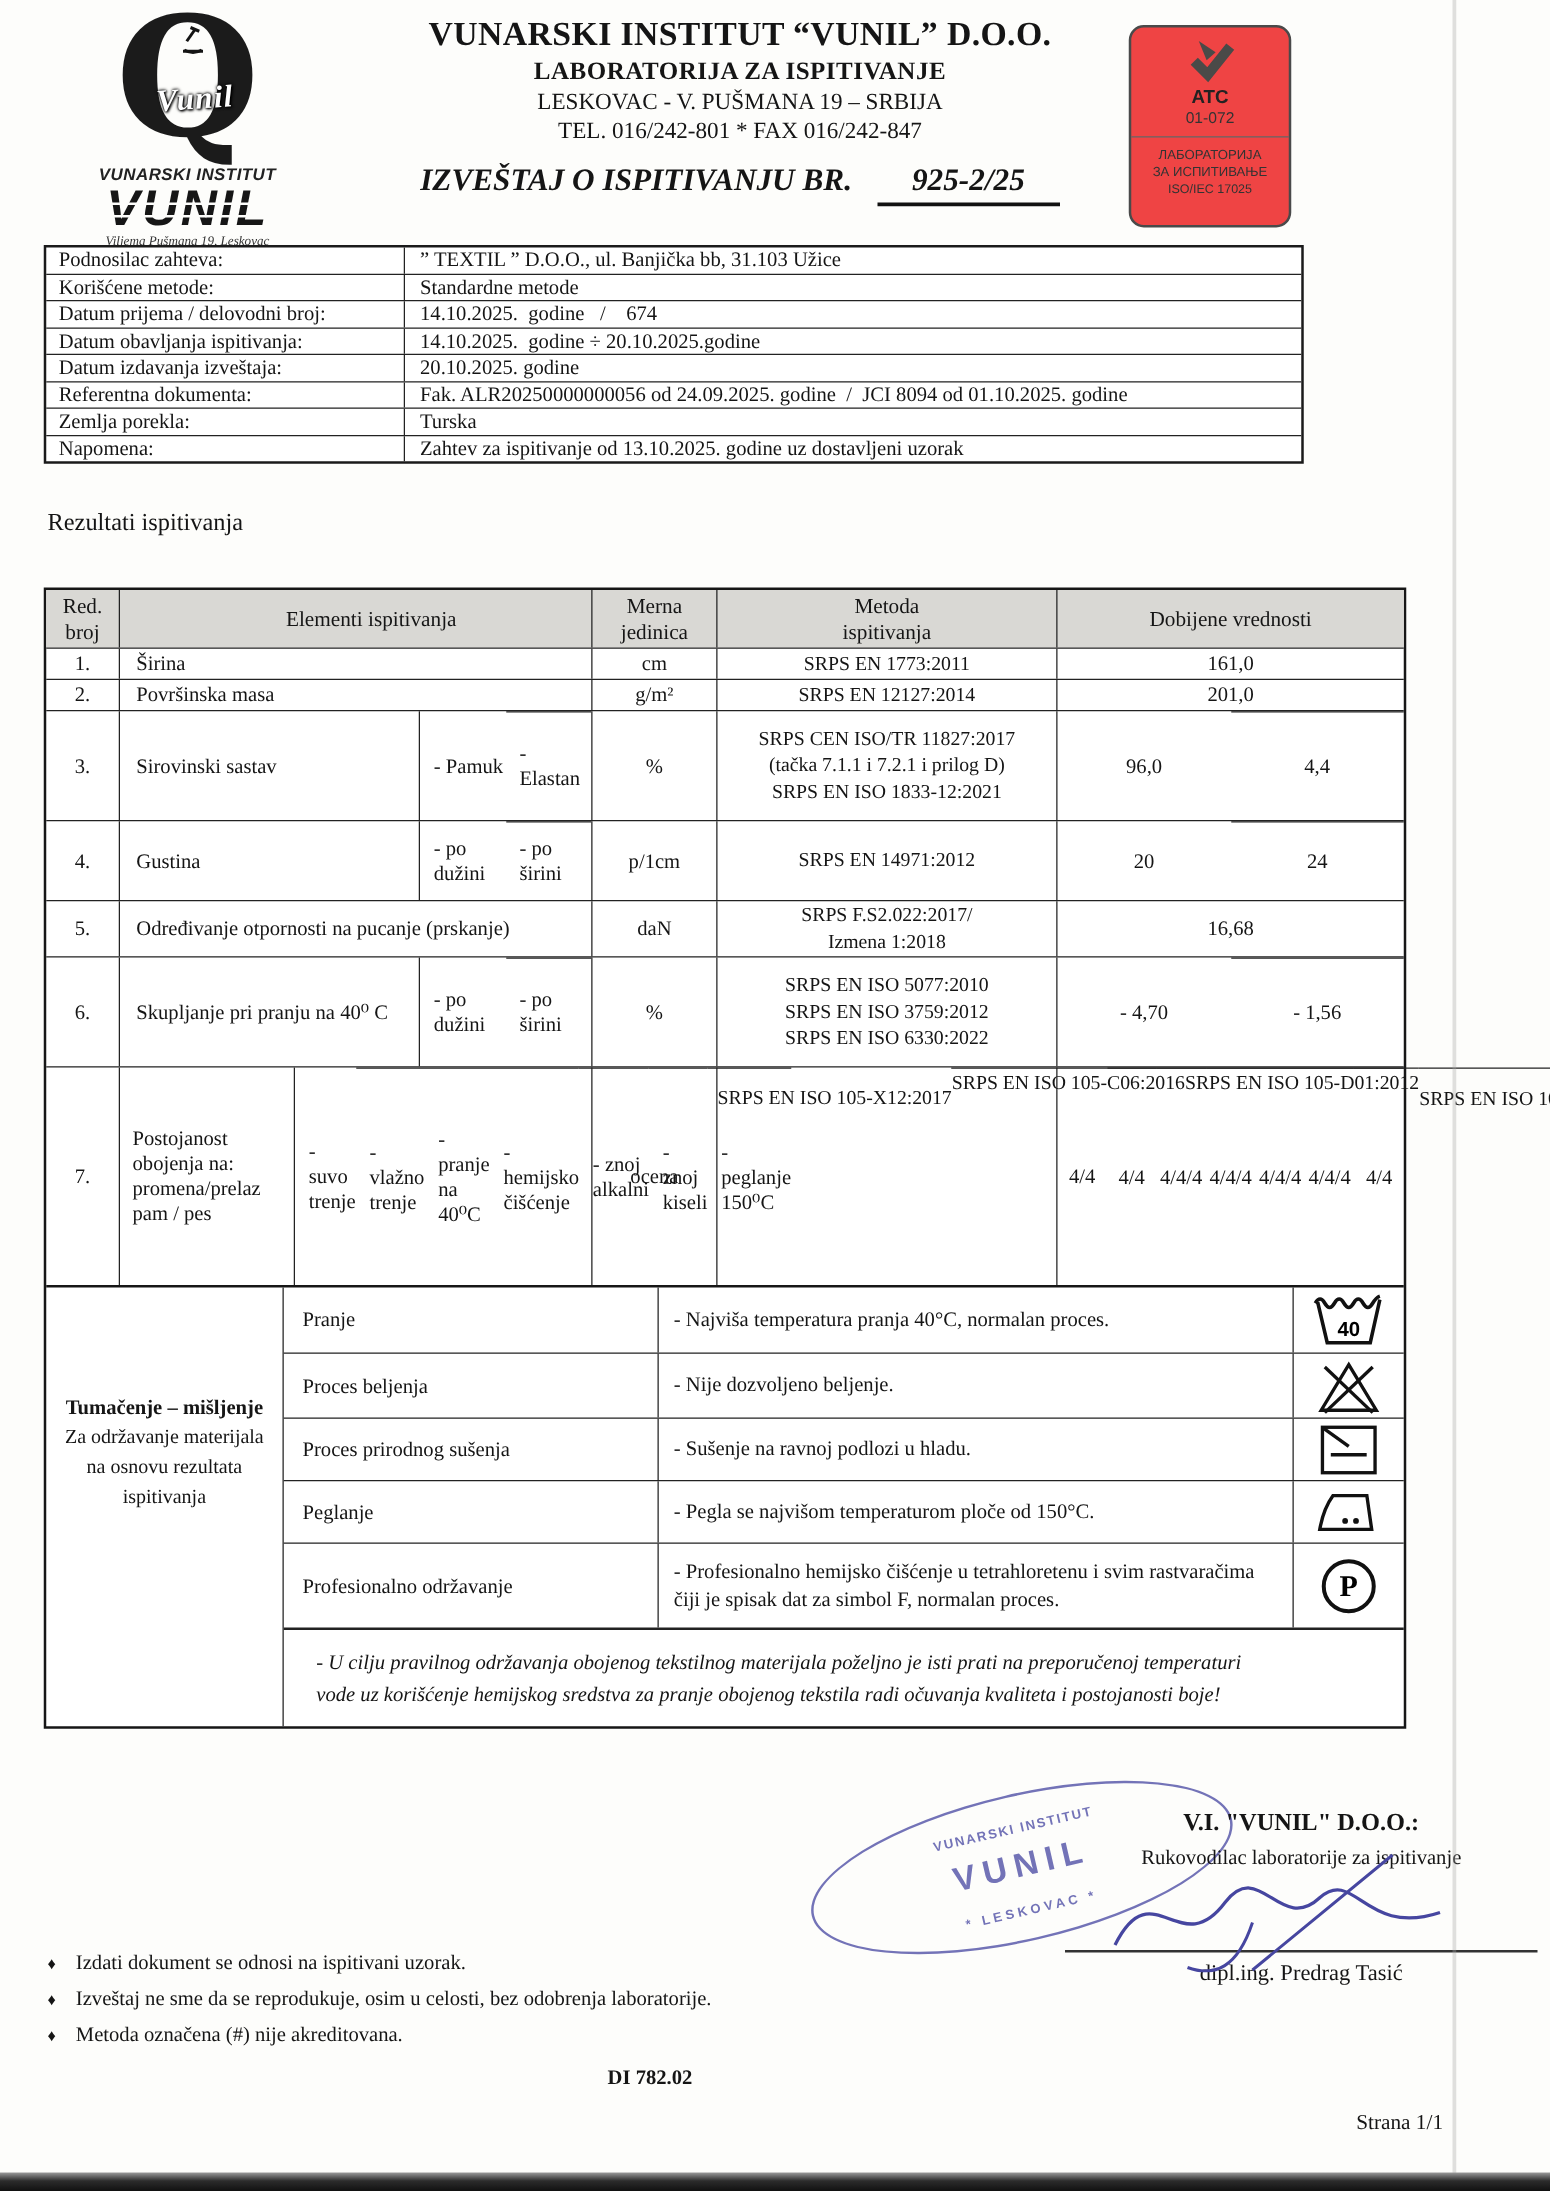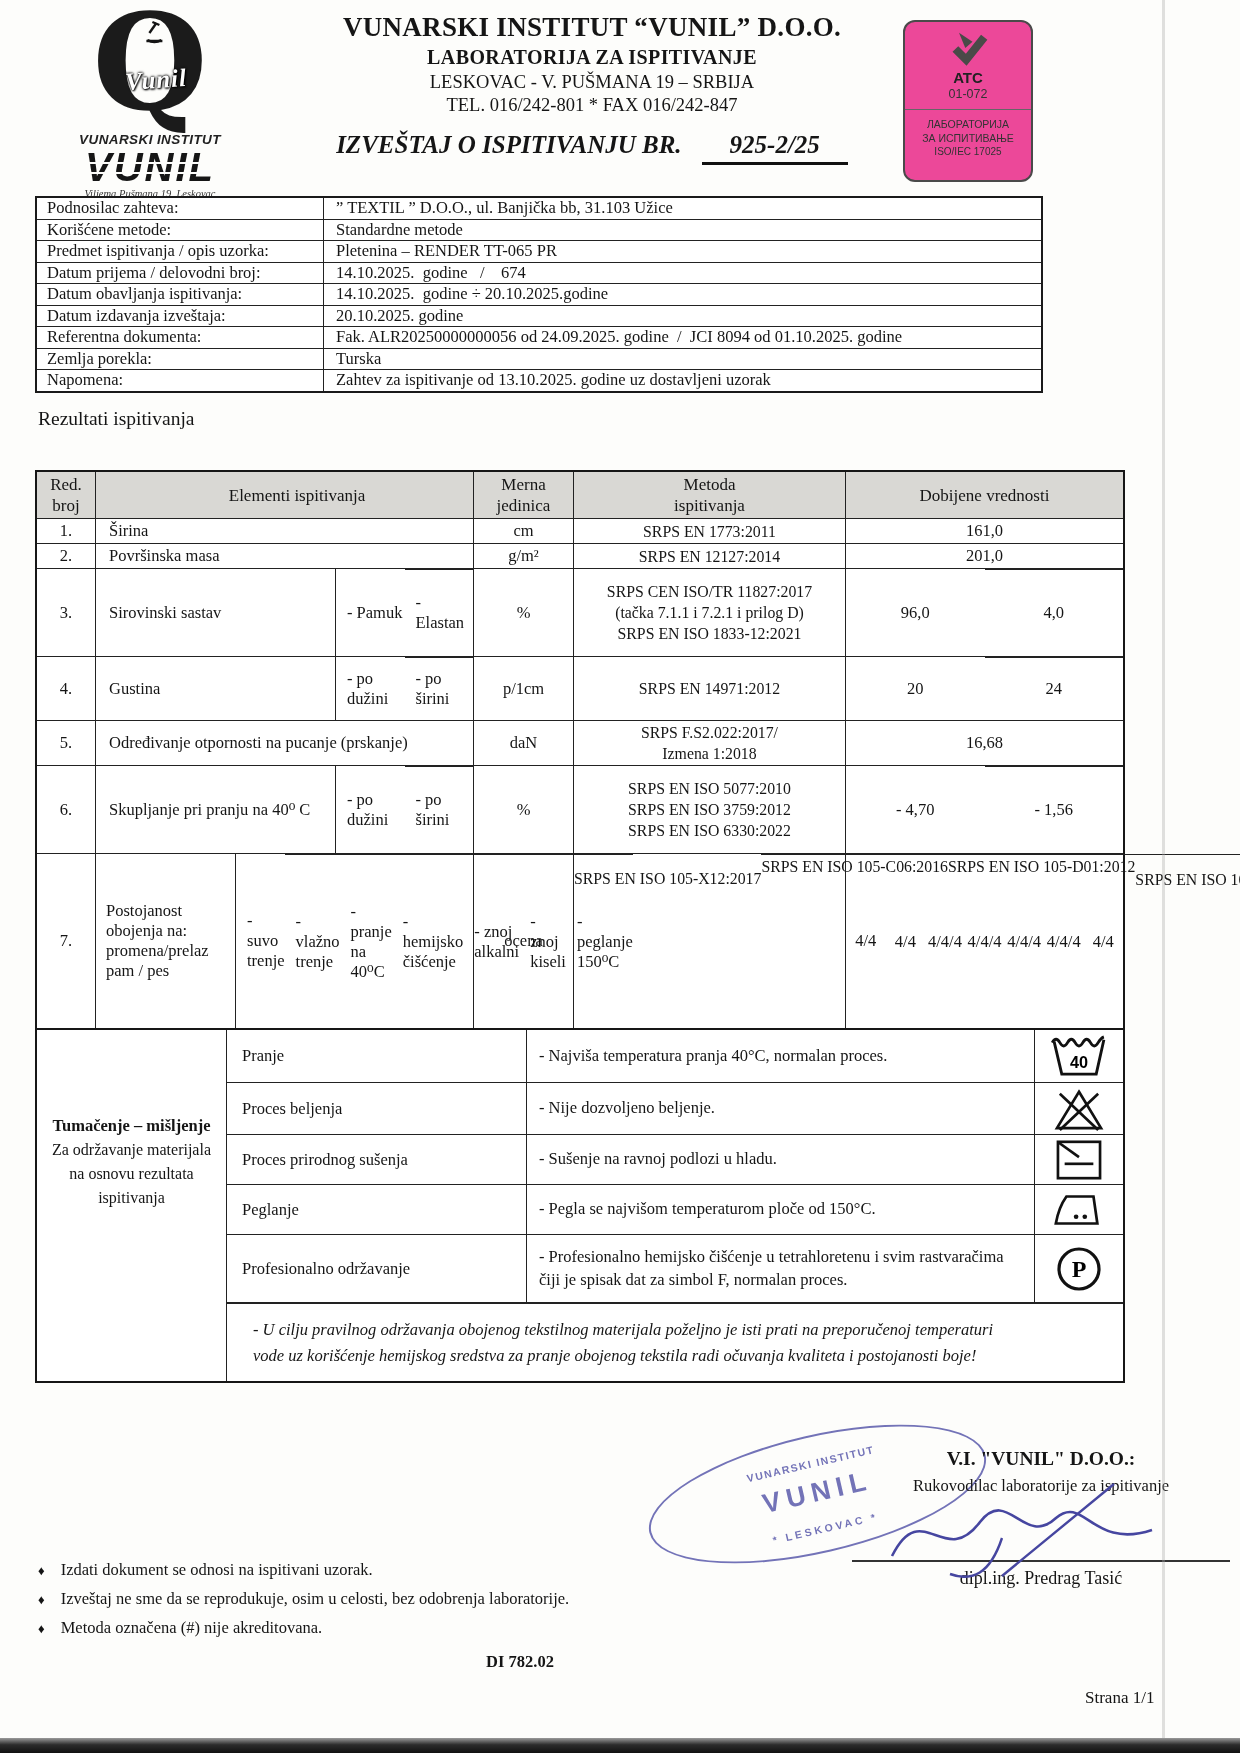--- a/index.html
+++ b/index.html
@@ -21,21 +21,21 @@
   .logo-addr { font-size:10.5px; font-style:italic; margin-top:1px; color:#333; }
 
   .titles { position:absolute; left:268px; top:12px; width:648px; text-align:center; }
   .t-company { font-size:27px; font-weight:bold; letter-spacing:.3px; }
   .t-lab { font-size:20px; font-weight:bold; margin-top:3px; letter-spacing:.4px; }
   .t-addr { font-size:18.5px; margin-top:3px; }
   .t-phone { font-size:18.5px; margin-top:2px; }
   .report-line { margin-top:15px; display:flex; justify-content:center; align-items:baseline; gap:20px; font-size:25px; font-weight:bold; font-style:italic; }
   .report-no { border-bottom:3px solid #111; padding:0 28px 3px 28px; }
 
-  .badge { position:absolute; left:903px; top:20px; width:130px; height:162px; border:2px solid #4a4a4a; border-radius:12px; background:#ec4899; display:flex; flex-direction:column; align-items:center; padding-top:9px; font-family:"Liberation Sans","DejaVu Sans",sans-serif; }
+  .badge { position:absolute; left:903px; top:20px; width:130px; height:162px; border:2px solid #4a4a4a; border-radius:12px; background:#ef4444; display:flex; flex-direction:column; align-items:center; padding-top:9px; font-family:"Liberation Sans","DejaVu Sans",sans-serif; }
   .badge-name { font-weight:bold; font-size:15px; color:#222; margin-top:2px; }
   .badge-code { font-size:12.5px; color:#333; margin-top:1px; }
   .badge-div { width:100%; border-top:1.5px solid #666; margin:8px 0 7px 0; }
   .badge-l12 { font-size:10.5px; color:#333; line-height:1.35; text-align:center; }
   .badge-l3 { font-size:10px; color:#333; margin-top:1px; }
 
   
   .info-table { position:absolute; left:35px; top:196px; width:1008px; border:2.4px solid #1a1a1a; background:#fff; }
   .info-row { display:flex; border-top:1.4px solid #222; }
   .info-row:first-child { border-top:none; }
@@ -159,24 +159,20 @@
   <div class="info-table">
     <div class="info-row">
         <div class="info-label">Podnosilac zahteva:</div>
         <div class="info-value prewrap">” TEXTIL ” D.O.O., ul. Banjička bb, 31.103 Užice</div>
       </div>
     <div class="info-row">
         <div class="info-label">Korišćene metode:</div>
         <div class="info-value prewrap">Standardne metode</div>
       </div>
     <div class="info-row">
-        <div class="info-label">Predmet ispitivanja / opis uzorka:</div>
-        <div class="info-value prewrap">Pletenina – RENDER TT-065 PR</div>
-      </div>
-    <div class="info-row">
         <div class="info-label">Datum prijema / delovodni broj:</div>
         <div class="info-value prewrap">14.10.2025.  godine   /    674</div>
       </div>
     <div class="info-row">
         <div class="info-label">Datum obavljanja ispitivanja:</div>
         <div class="info-value prewrap">14.10.2025.  godine ÷ 20.10.2025.godine</div>
       </div>
     <div class="info-row">
         <div class="info-label">Datum izdavanja izveštaja:</div>
         <div class="info-value prewrap">20.10.2025. godine</div>
@@ -232,21 +228,21 @@
       <div class="stack c-el-sub">
         <div class="scell">- Pamuk</div>
         <div class="scell">- Elastan</div>
       </div>
       <div class="c c-unit">%</div>
       <div class="c c-meth">SRPS CEN ISO/TR 11827:2017
 (tačka 7.1.1 i 7.2.1 i prilog D)
 SRPS EN ISO 1833-12:2021</div>
       <div class="stack c-valcol">
         <div class="scell vcell">96,0</div>
-        <div class="scell vcell">4,0</div>
+        <div class="scell vcell">4,4</div>
       </div>
     </div>
 
     <div class="rt-row h64">
       <div class="c c-num">4.</div>
       <div class="c c-el-main">Gustina</div>
       <div class="stack c-el-sub">
         <div class="scell">- po dužini</div>
         <div class="scell">- po širini</div>
       </div>

